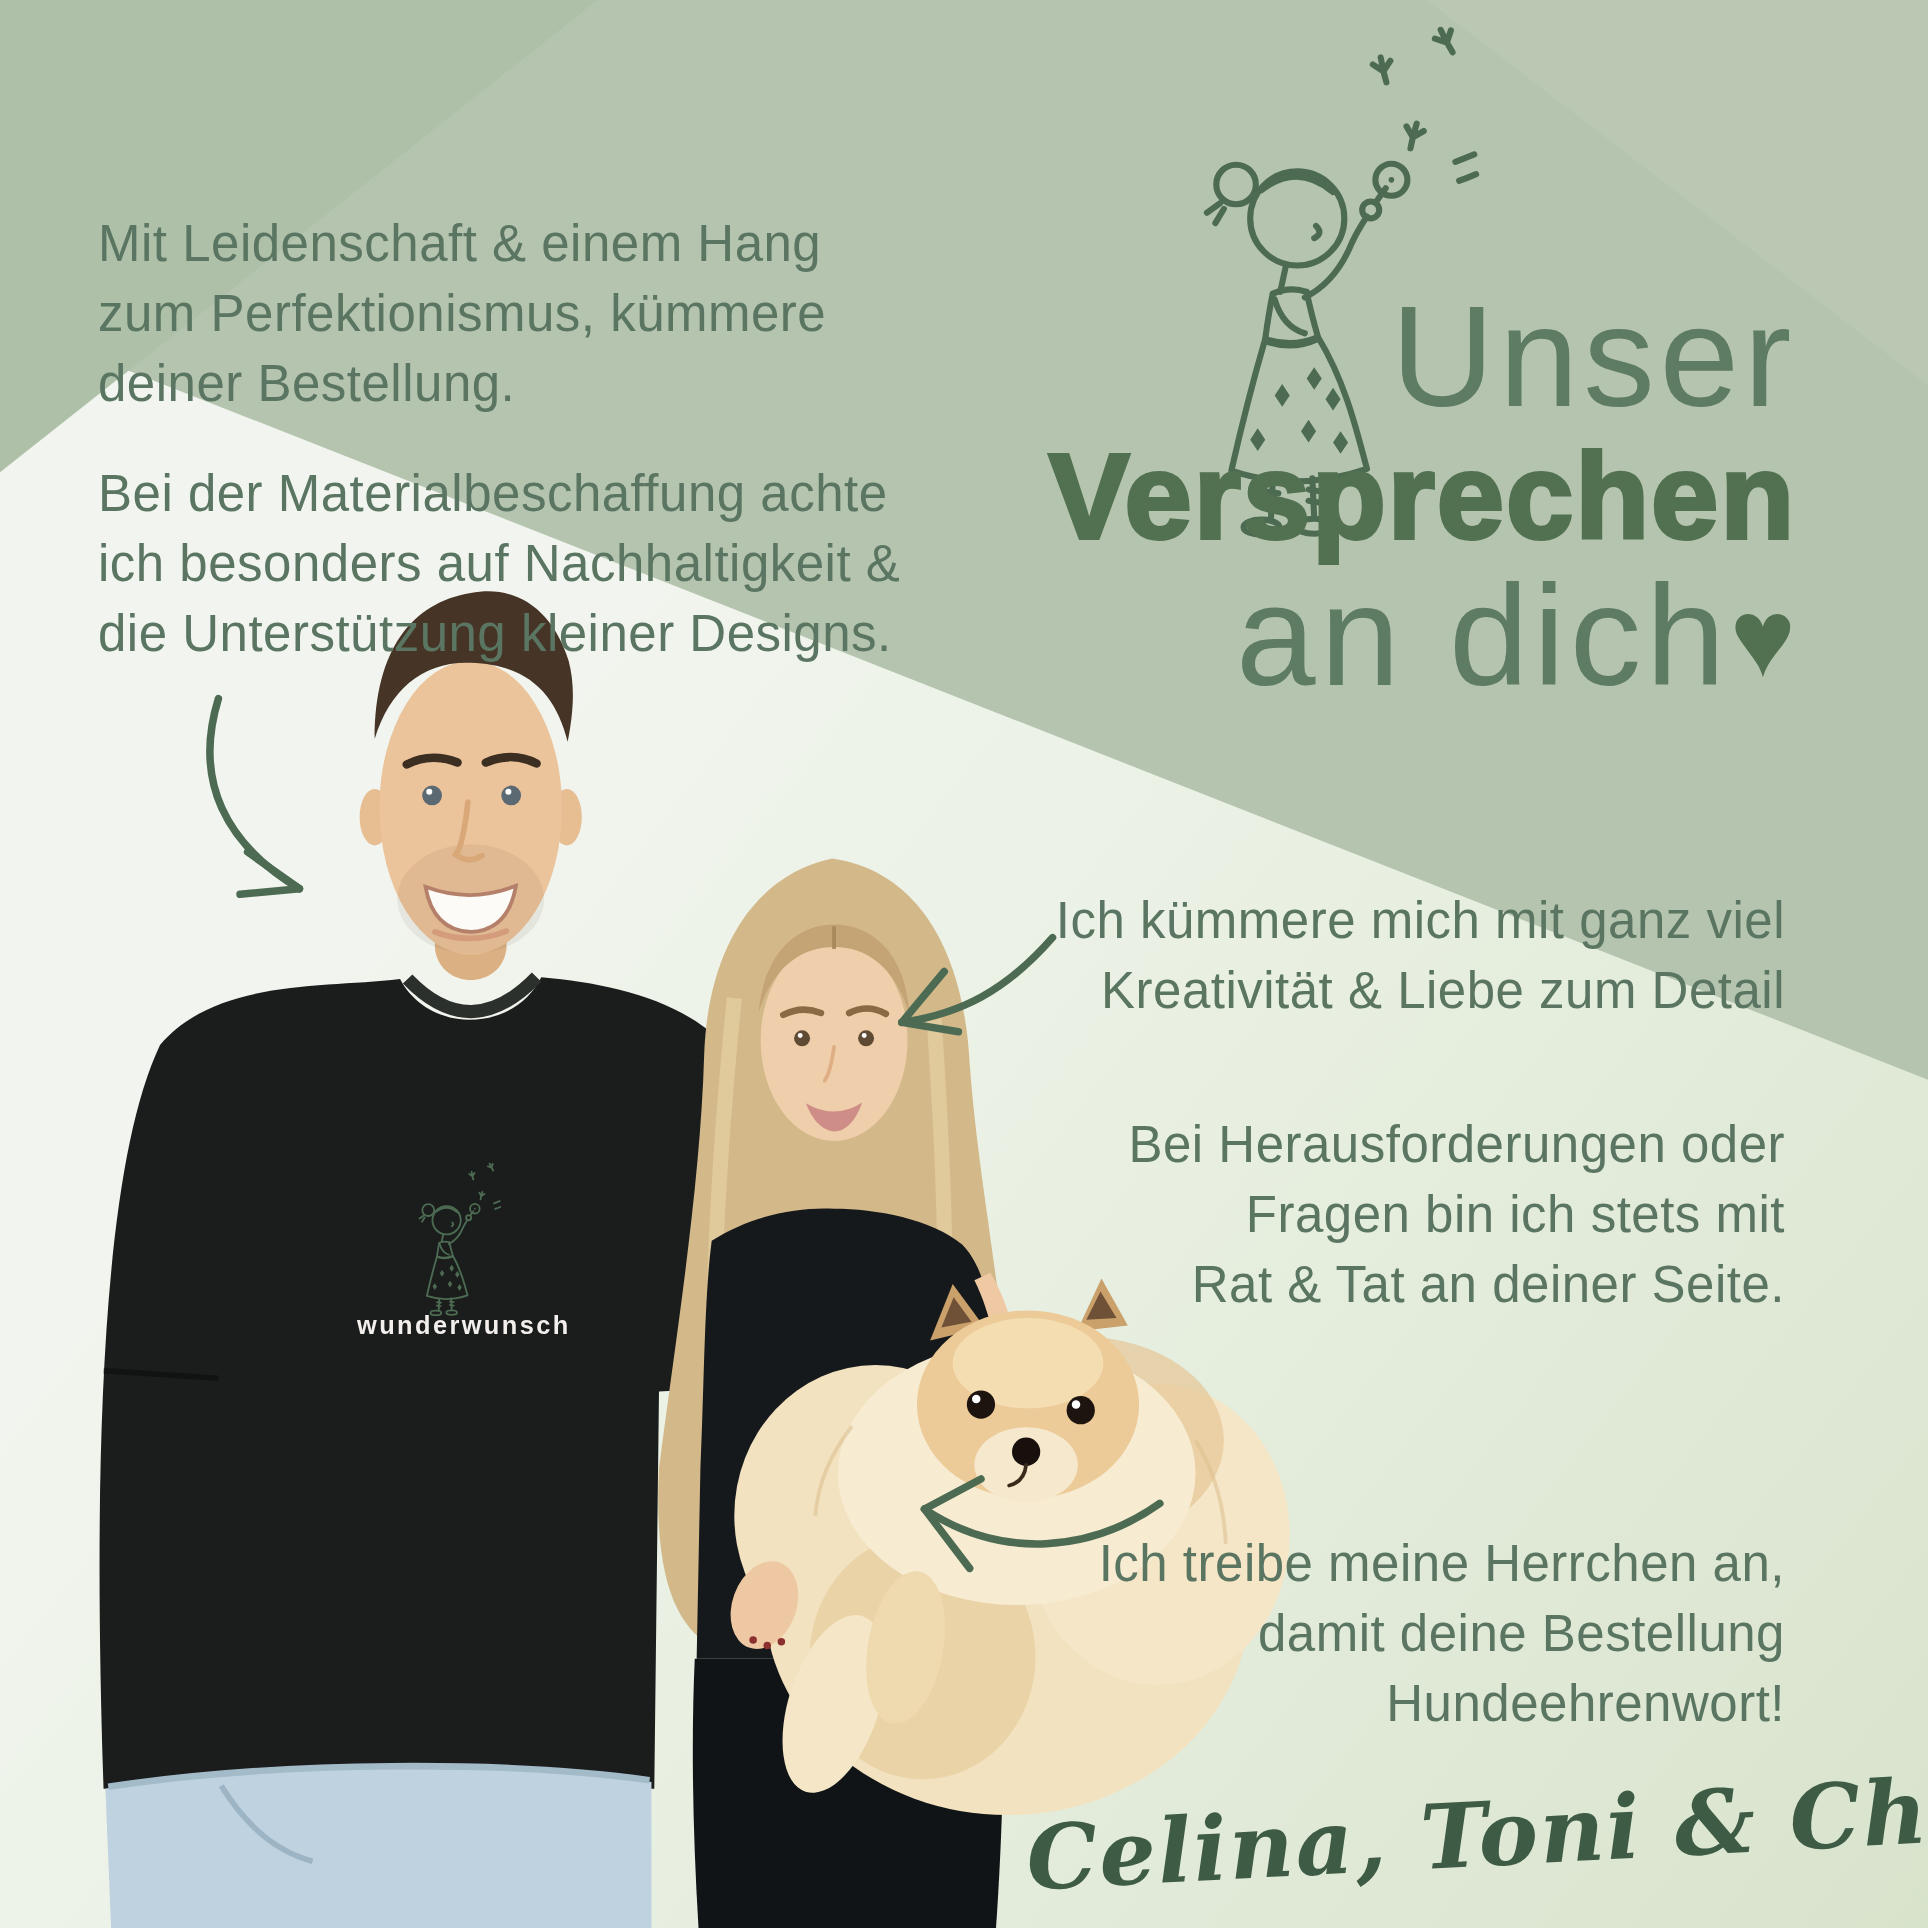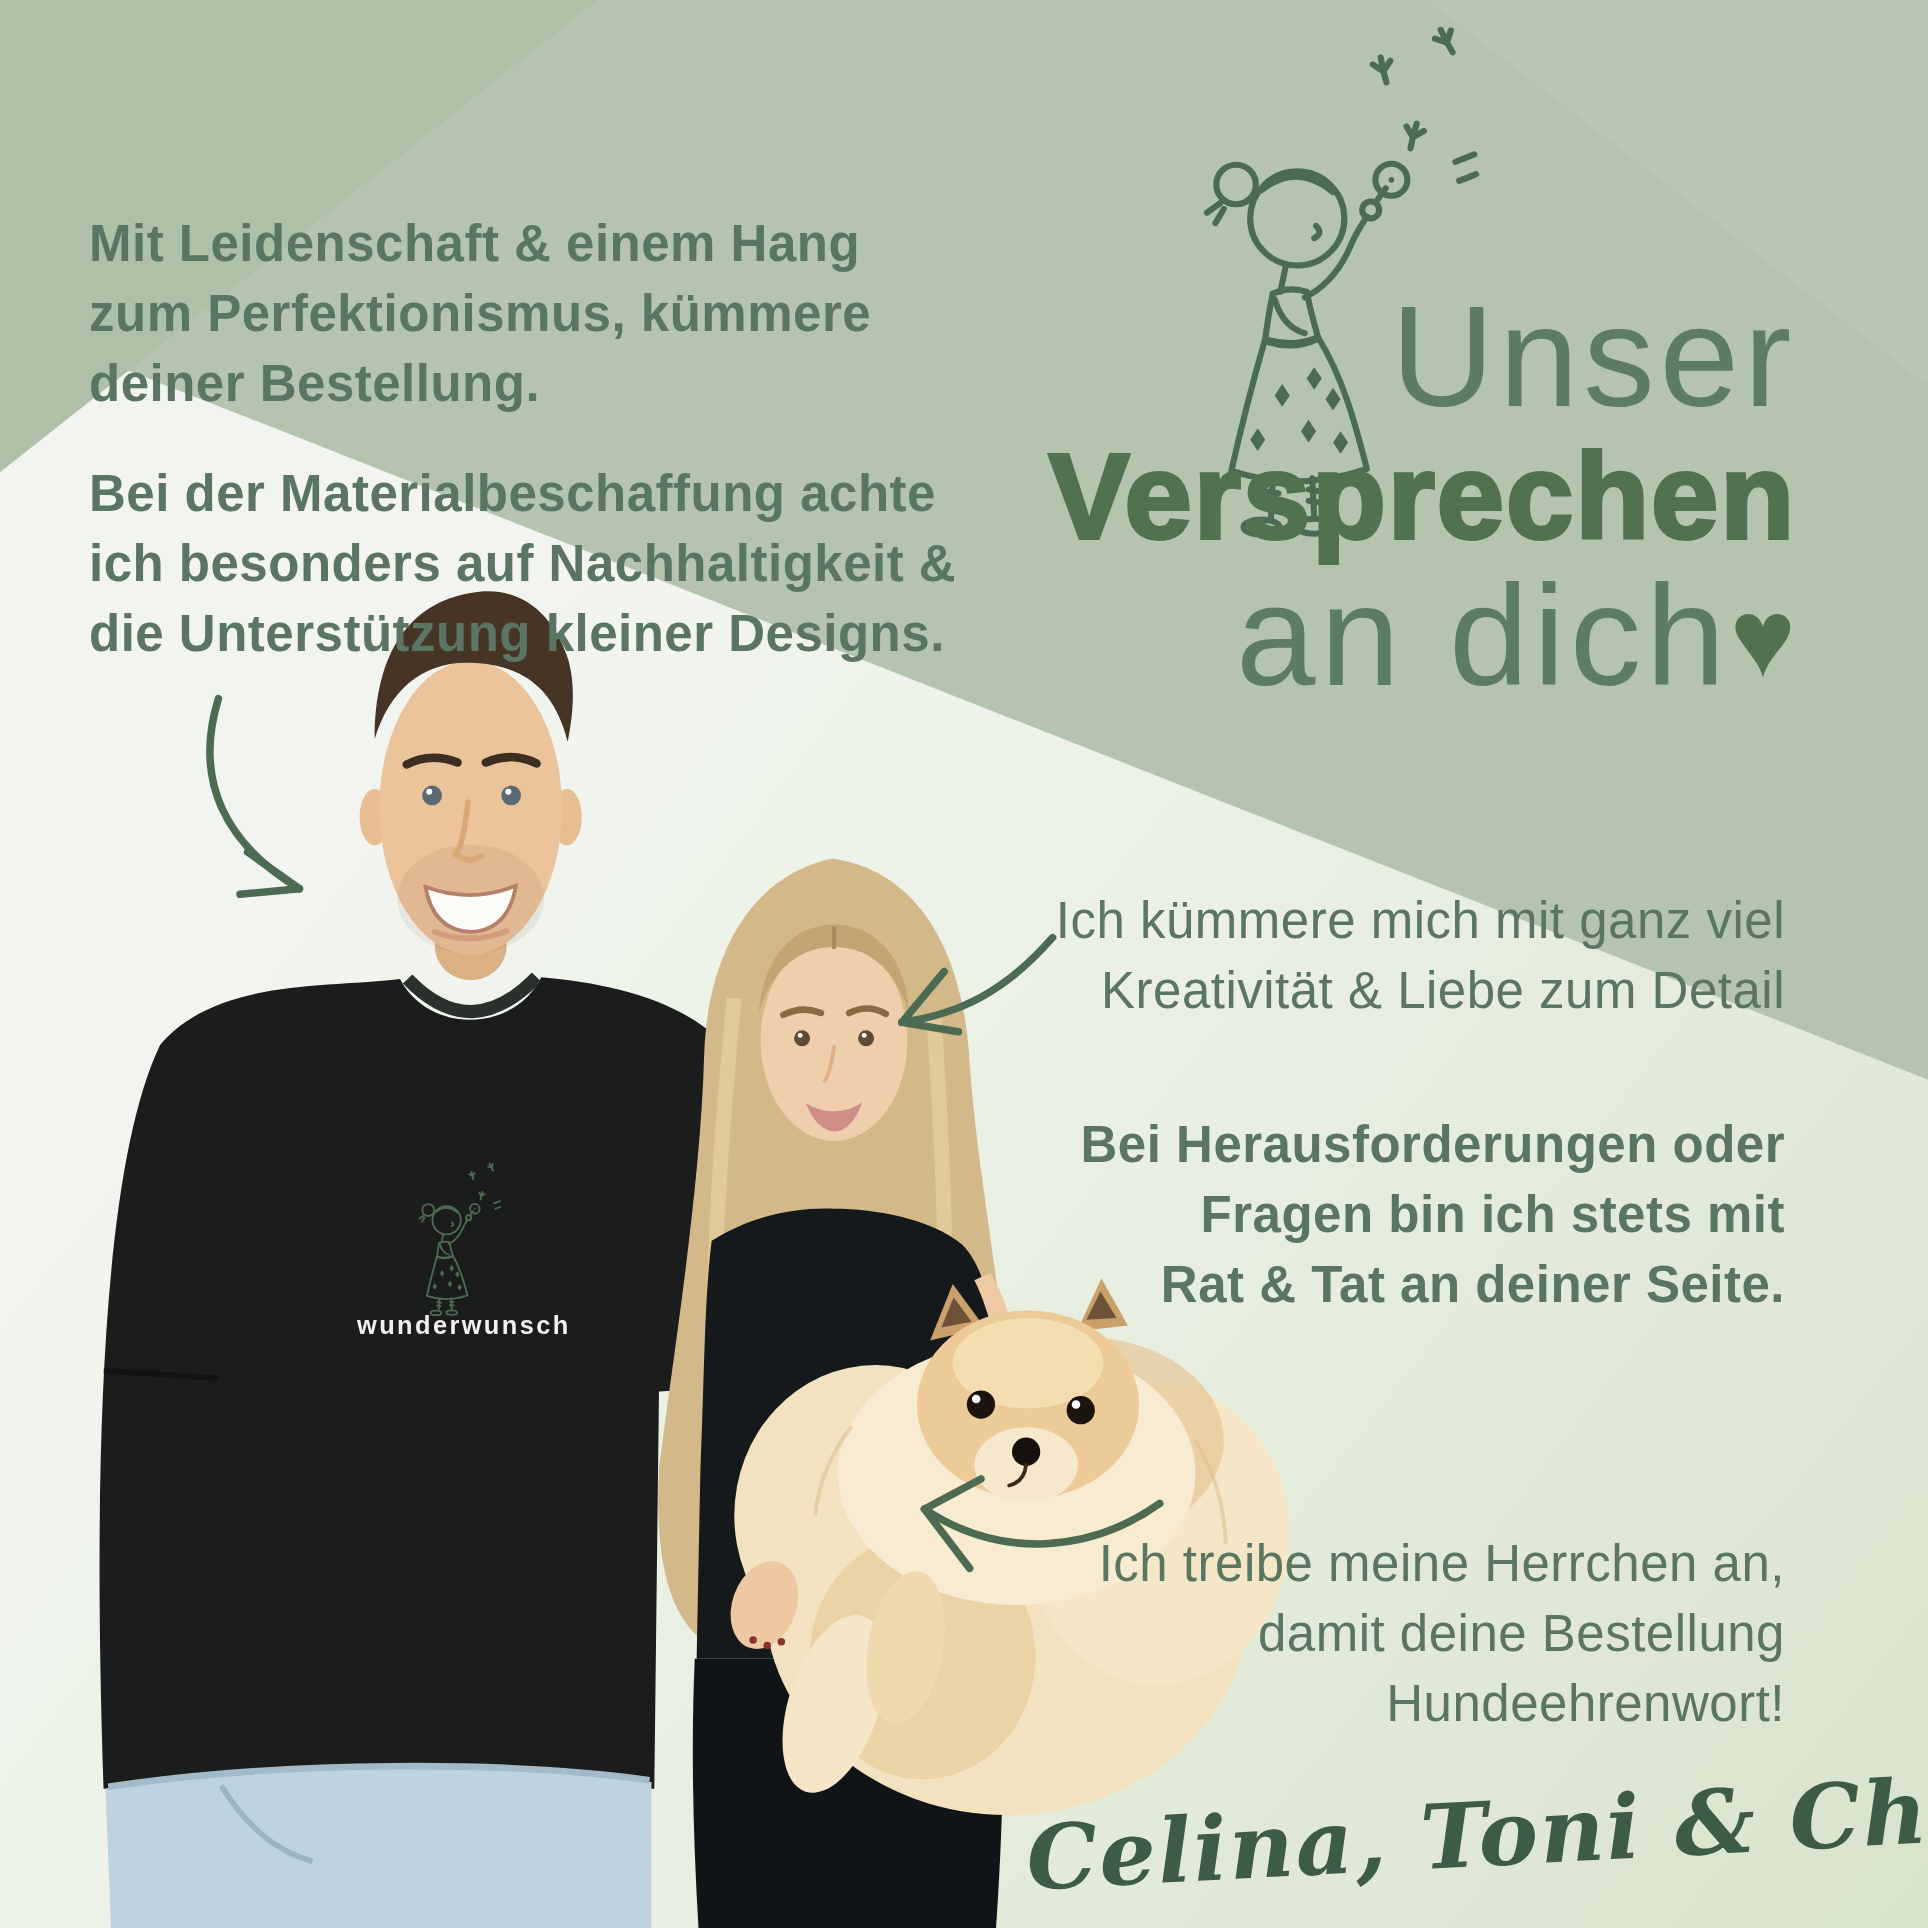--- a/index.html
+++ b/index.html
@@ -6,25 +6,25 @@
   .stage{position:relative;width:1928px;height:1928px;overflow:hidden;
          font-family:"Liberation Sans",sans-serif;
          background:linear-gradient(128deg,#f2f5ef 30%,#eaf1e4 55%,#d8e3cc 100%);}
   .band{position:absolute;inset:0;}
   .band-sage{background:#b5c4af;clip-path:polygon(0 0,100% 0,100% 56%,0 16.6%);}
   .band-dark{background:#aec0a8;clip-path:polygon(0 0,31% 0,0 24.5%);}
   .band-lite{background:#bdcab7;opacity:.55;clip-path:polygon(74% 0,100% 0,100% 20%);}
   svg.art{position:absolute;left:0;top:0;}
   .txt{position:absolute;color:#5a7561;font-size:51px;line-height:70px;letter-spacing:0.5px;}
   .txt .ln{white-space:nowrap;}
-  .intro{left:89px;top:209px;text-align:left;font-weight:bold;}
+  .intro{left:98px;top:209px;text-align:left;}
   .intro .gap{height:40px;}
   .right-block{right:143px;text-align:right;margin-top:40px;}
   .designer{top:846px;}
-  .support{top:1070px;font-weight:bold;}
+  .support{top:1070px;}
   .dogmsg{top:1489px;}
   .title{position:absolute;right:132px;top:282px;text-align:right;color:#5e7b64;}
   .title .t-thin{font-size:143px;line-height:149px;letter-spacing:4.7px;font-weight:400;white-space:nowrap;}
   .title .t-bold{font-size:121px;line-height:130px;letter-spacing:1.9px;font-weight:700;color:#527150;
                  -webkit-text-stroke:3.8px #527150;white-space:nowrap;}
   .title .heart{font-size:111px;letter-spacing:0;-webkit-text-stroke:0;color:#527150;vertical-align:6%;}
   .signature{position:absolute;left:1026px;top:1785px;width:791px;text-align:center;
              font-family:"DejaVu Serif",serif;font-style:italic;font-weight:700;
              font-size:89px;color:#3e5c45;letter-spacing:1.9px;transform:rotate(-3deg);white-space:nowrap;}
   .shirt-brand{position:absolute;left:357px;top:1311px;width:207px;text-align:center;

